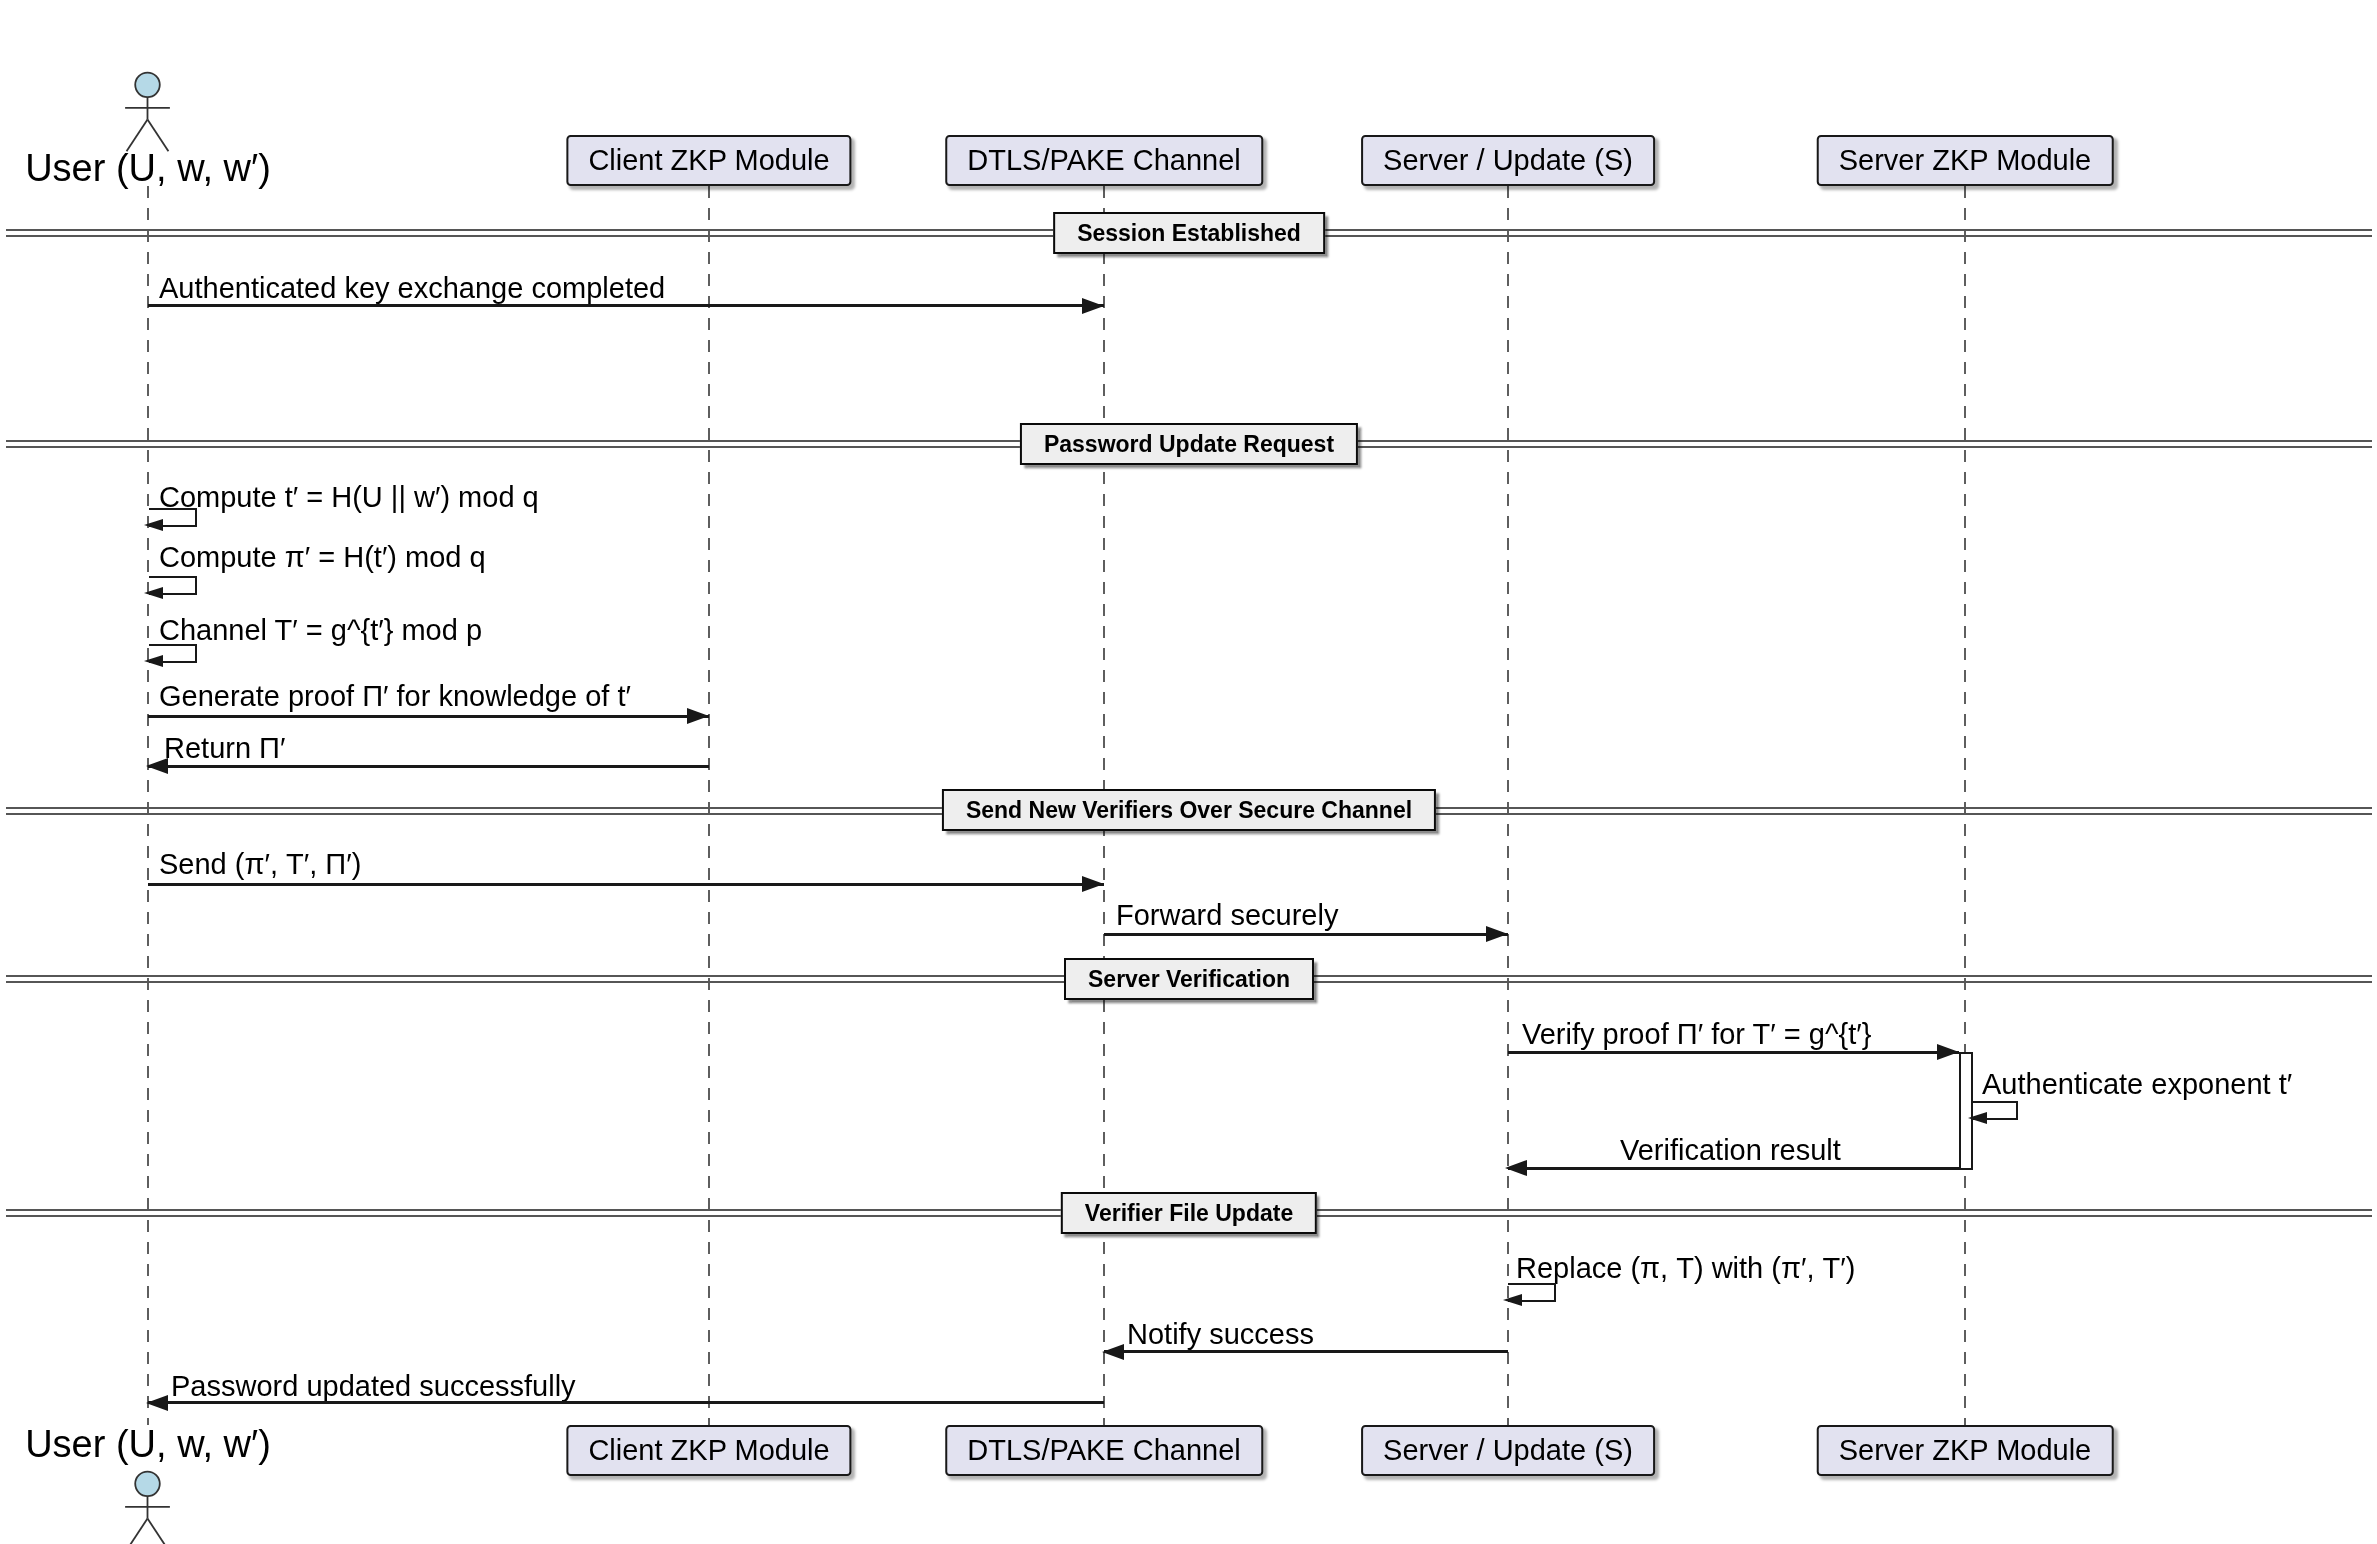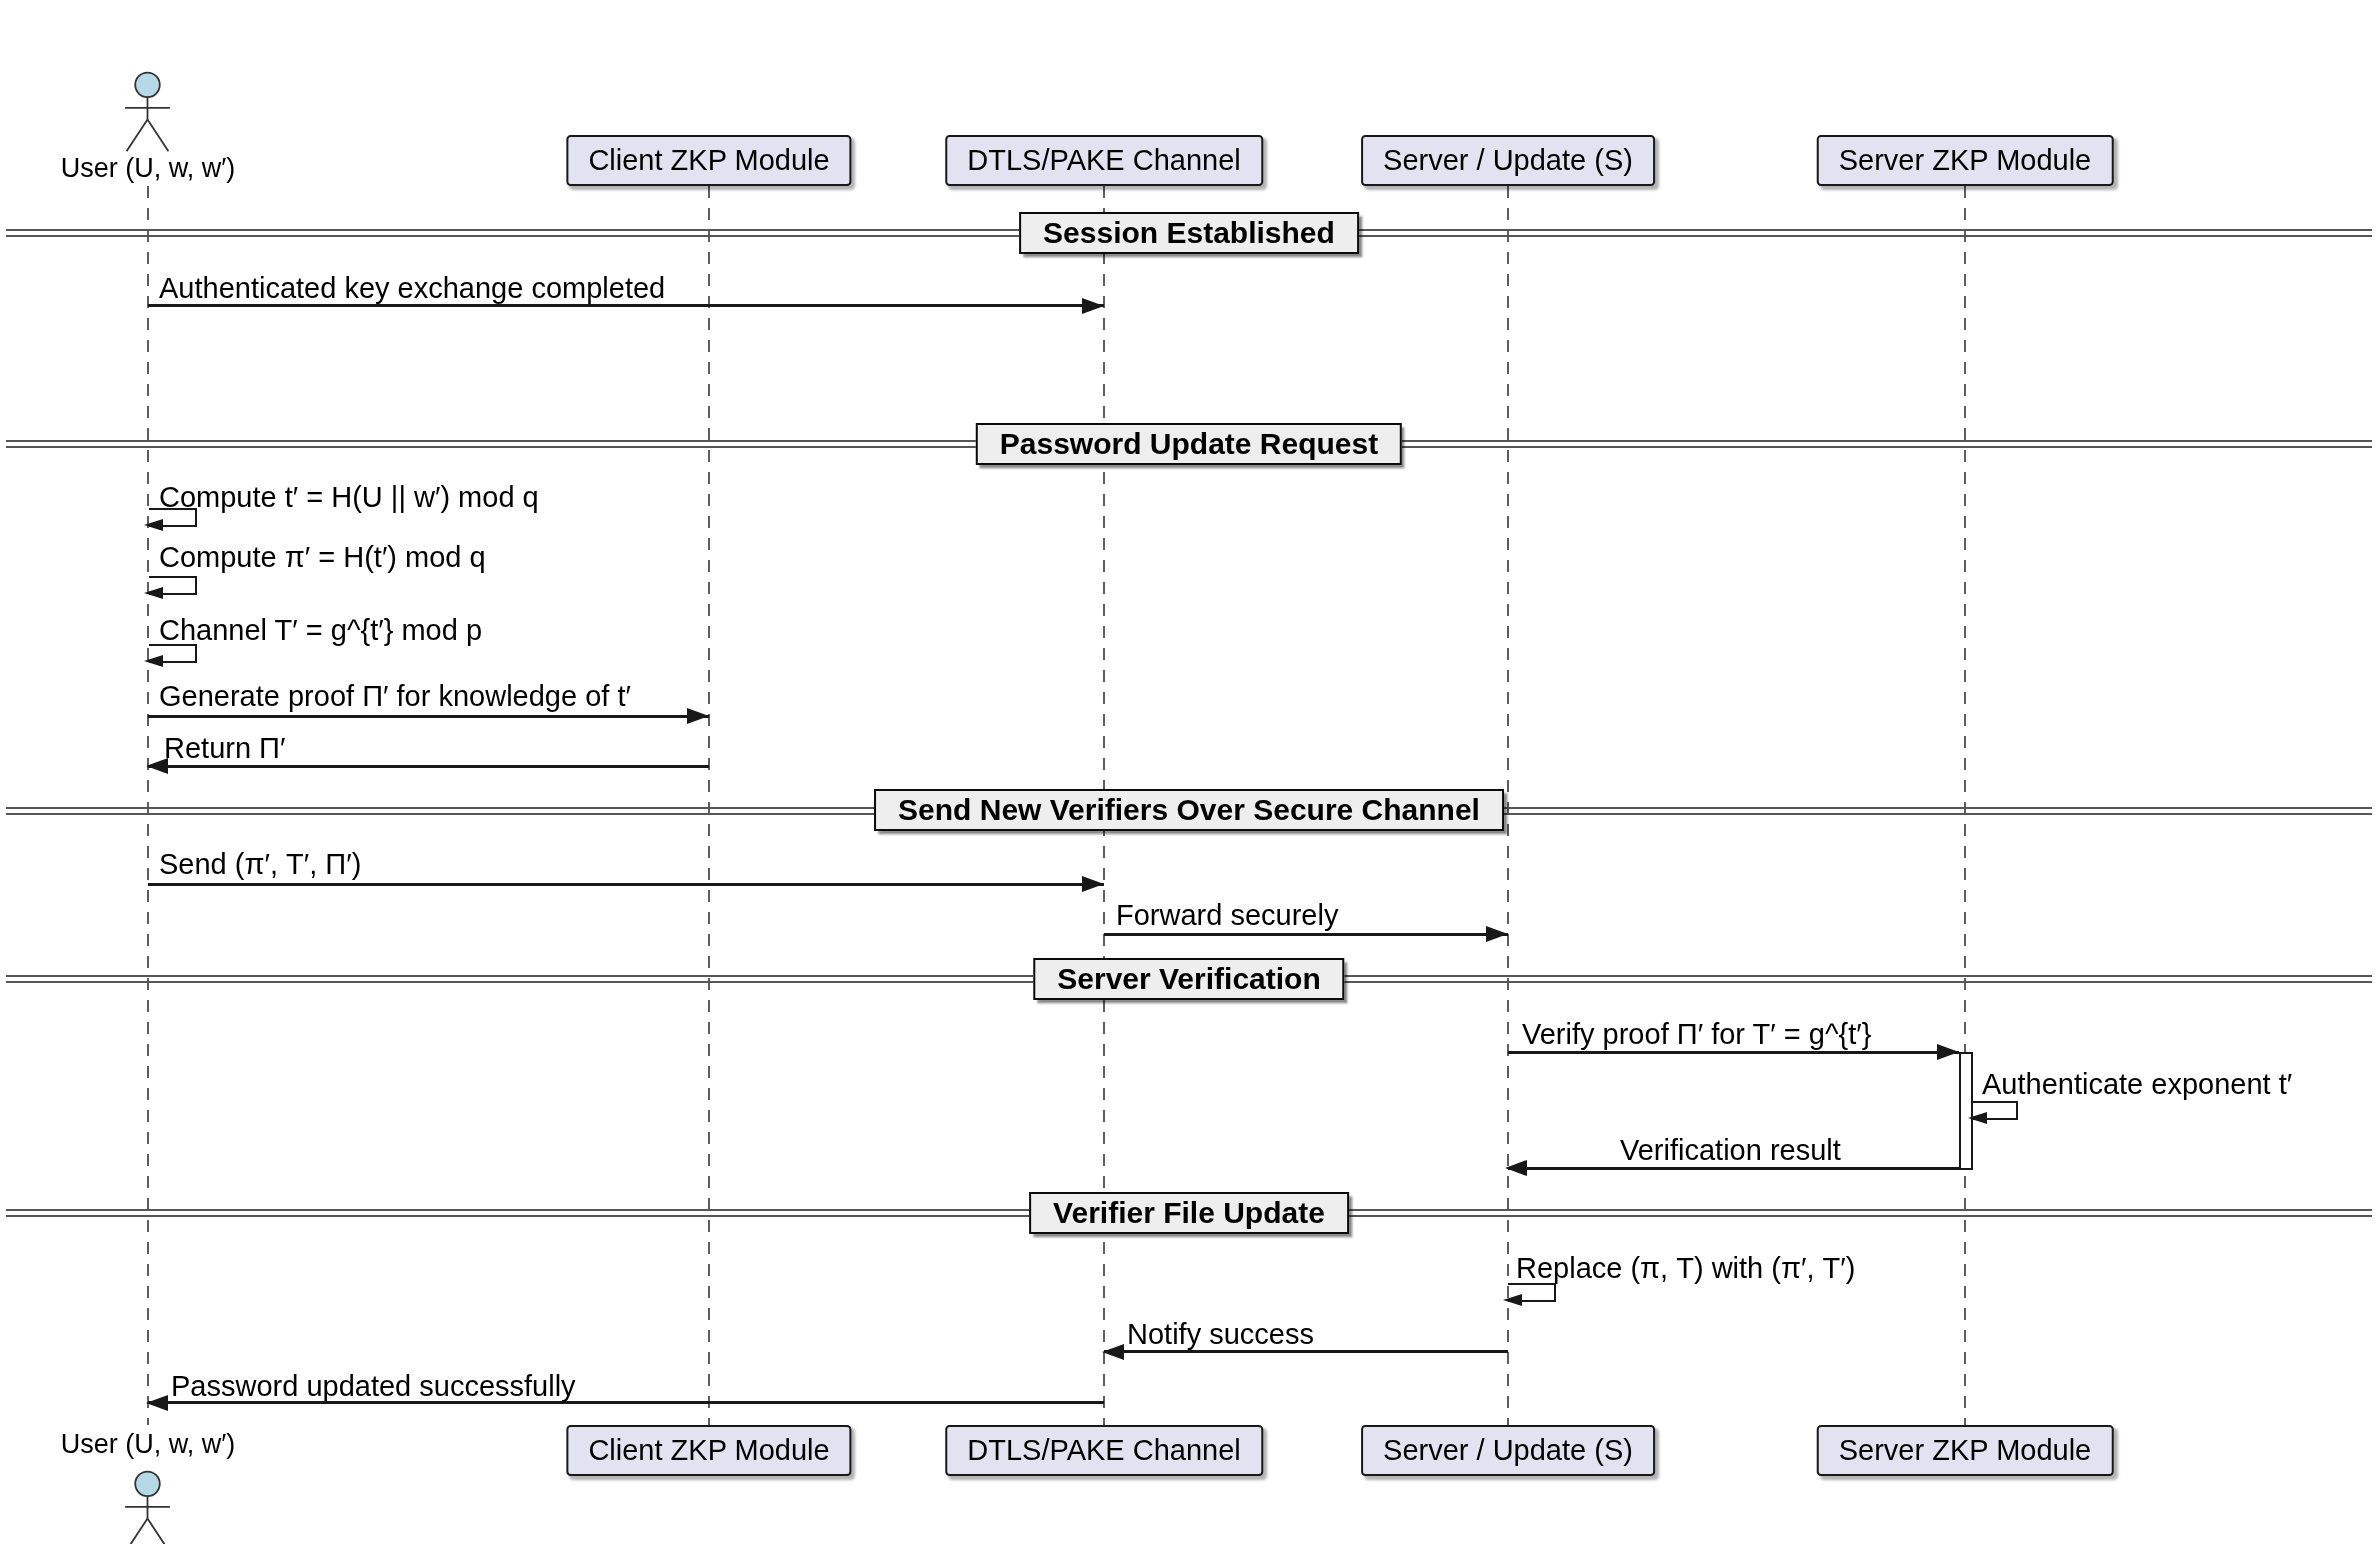--- a/index.html
+++ b/index.html
@@ -20,34 +20,34 @@
   .pbox{
     position:absolute; transform:translateX(-50%); height:51px;
     background:var(--participant_fill,#E2E2F0);
     border:2.2px solid var(--participant_border,#181818); border-radius:4.3px;
     box-shadow:3.6px 3.6px 2.9px rgba(0,0,0,.30);
     display:flex; align-items:center; justify-content:center;
     padding:15px 20px; font-size:29px; white-space:nowrap;
   }
   .actor-label{
     position:absolute; transform:translateX(-50%);
-    font-size:27px; white-space:nowrap; height:33px; display:flex; align-items:center;
+    font-size:38px; white-space:nowrap; height:33px; display:flex; align-items:center;
   }
   .actor-svg{position:absolute;}
   .divline{
     position:absolute; left:5.8px; width:2366px; height:8px;
     border-top:2.9px solid var(--divider_line,#565656);
     border-bottom:2.9px solid var(--divider_line,#565656);
   }
   .divbox{
     position:absolute; left:1189px; transform:translateX(-50%); height:42px;
     background:var(--divider_fill,#EEEEEE); border:2.2px solid #0a0a0a;
     box-shadow:3.6px 3.6px 2.2px rgba(0,0,0,.45);
     display:flex; align-items:center; padding:16px 22px;
-    font-size:30px; font-weight:bold; white-space:nowrap;
+    font-size:23px; font-weight:bold; white-space:nowrap;
   }
   .msg-label{position:absolute; font-size:29px; white-space:nowrap; height:33px; display:flex; align-items:center;}
   .msg-line{position:absolute; height:2.9px; background:var(--line,#181818);}
   .tri-r{position:absolute; width:0; height:0; border-top:8px solid transparent; border-bottom:8px solid transparent; border-left:22px solid var(--line,#181818);}
   .tri-l{position:absolute; width:0; height:0; border-top:8px solid transparent; border-bottom:8px solid transparent; border-right:22px solid var(--line,#181818);}
   .tri-l.sm{border-top:6.5px solid transparent; border-bottom:6.5px solid transparent; border-right:19px solid var(--line,#181818);}
   .hook{position:absolute; width:48px; height:19px; border:2.9px solid var(--line,#181818); border-left:none;}
   .note{
     position:absolute; background:var(--note_fill,#FBFBDC);
     border:1.4px solid var(--note_border,#454545);

